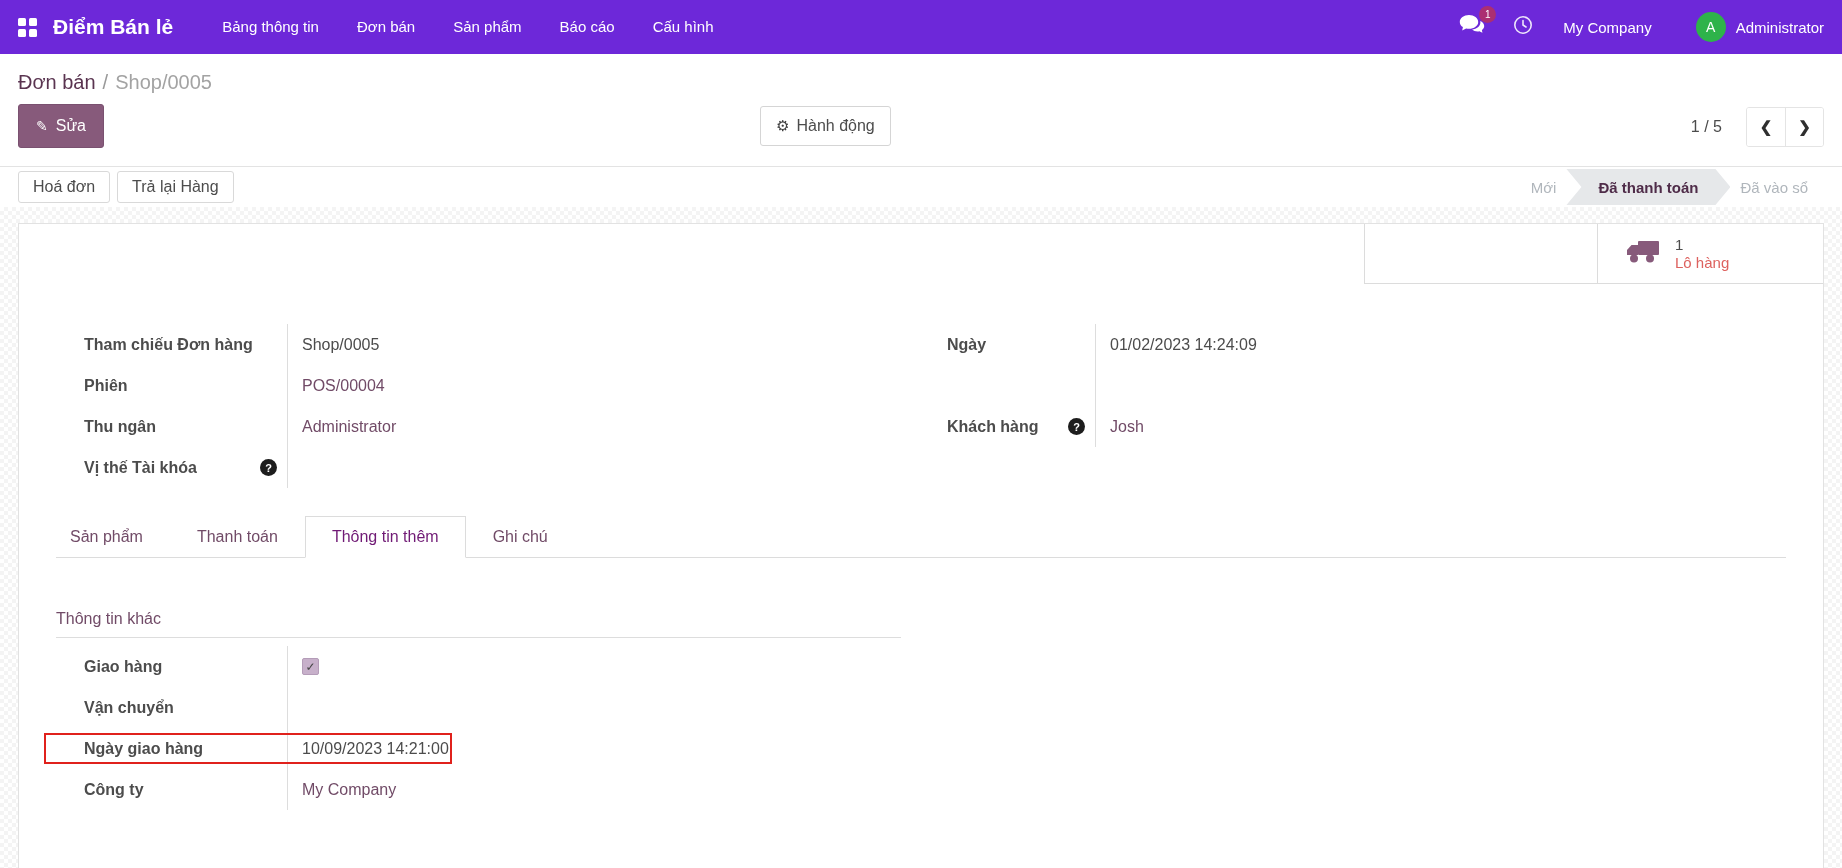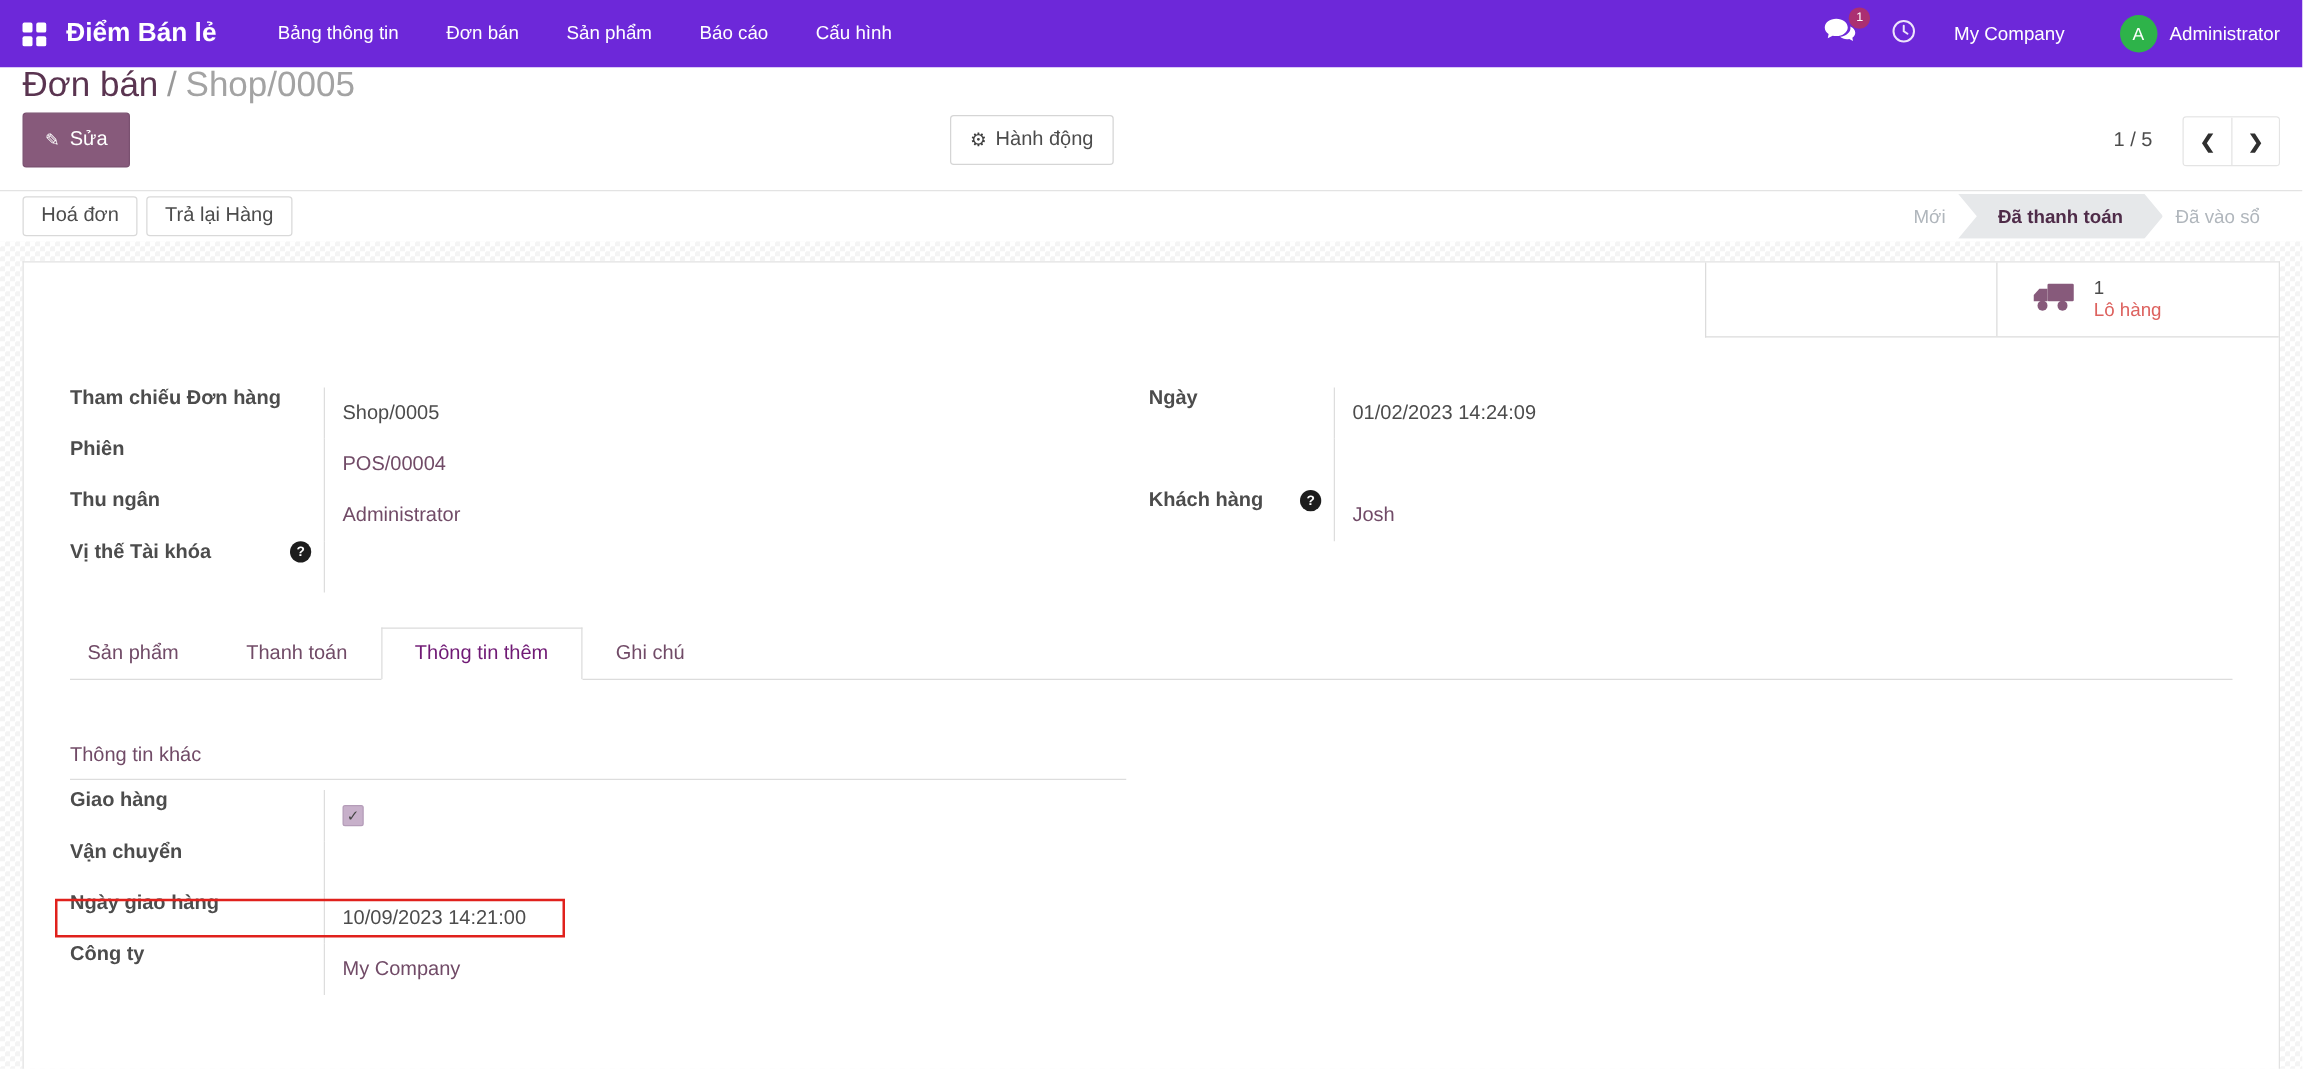--- a/index.html
+++ b/index.html
@@ -19,21 +19,21 @@
   .msg-wrap { position:relative; margin-right:28px; cursor:pointer; display:flex; }
   .badge { position:absolute; top:-8px; right:-11px; background:#ab2f72; min-width:17px; height:17px; border-radius:9px; font-size:10px; line-height:17px; text-align:center; padding:0 4px; color:#fff; }
   .clock-wrap { margin-right:30px; cursor:pointer; display:flex; }
   .company { font-size:15px; margin-right:44px; cursor:pointer; white-space:nowrap; }
   .user-menu { display:flex; align-items:center; cursor:pointer; }
   .avatar { width:30px; height:30px; border-radius:50%; background:#2eb34a; color:#fff; font-size:14px; display:flex; align-items:center; justify-content:center; margin-right:10px; }
   .user-name { font-size:15px; white-space:nowrap; }
 
   
   .control-panel { padding:0 18px; background:#fff; }
-  .breadcrumb { font-size:28px; padding:0 0 8px; line-height:28px; }
+  .breadcrumb { font-size:20px; padding:14px 0 8px; line-height:28px; }
   .bc-parent { color:#5a3450; cursor:pointer; }
   .bc-sep { color:#999; margin:0 7px; }
   .bc-current { color:#a3a3a3; }
   .cp-row1 { display:flex; align-items:flex-start; position:relative; height:62px; }
   .btn-edit { background:#875A7B; border:1px solid #7a5170; color:#fff; border-radius:3px; font-size:16px; height:44px; padding:0 17px; display:flex; align-items:center; gap:8px; cursor:pointer; }
   .pencil { font-size:14px; }
   .btn-action { position:absolute; left:742px; top:2px; height:40px; background:#fff; border:1px solid #d5d5d5; border-radius:3px; font-size:16px; color:#4c4c4c; display:flex; align-items:center; gap:7px; padding:0 15px; cursor:pointer; }
   .gear { font-size:15px; color:#3f3f3f; }
   .pager { margin-left:auto; display:flex; align-items:center; margin-top:3px; }
   .pager-count { font-size:16px; margin-right:24px; color:#4c4c4c; }
@@ -63,21 +63,21 @@
   .stat-button { width:226px; border-left:1px solid #dcdcdc; display:flex; align-items:center; gap:15px; padding-left:28px; cursor:pointer; }
   .stat-text { display:flex; flex-direction:column; line-height:18px; font-size:15px; }
   .stat-value { color:#4c4c4c; }
   .stat-label { color:#dd625f; }
 
   .sheet-body { padding:0 37px; }
   .fields { display:flex; margin-top:40px; }
   .col-left { width:845px; }
   .col-right { flex:1; margin-left:18px; }
   .frow { display:flex; min-height:41px; align-items:center; position:relative; }
-  .flabel { display:flex; align-items:flex-start; justify-content:space-between; font-weight:bold; font-size:16px; color:#4c4c4c; align-self:stretch; }
+  .flabel { display:flex; align-items:center; justify-content:space-between; font-weight:bold; font-size:16px; color:#4c4c4c; align-self:stretch;margin-left:28px; }
   .col-left .flabel, .section .flabel { width:203px; }
   .col-right .flabel { width:148px; }
   .fvalue { border-left:1px solid #ddd; flex:1; align-self:stretch; display:flex; align-items:center; padding-left:14px; font-size:16px; color:#4c4c4c; }
   .link { color:#714B67; cursor:pointer; }
   .help-icon { width:17px; height:17px; border-radius:50%; background:#1d1d1d; color:#fff; font-size:11px; font-weight:bold; display:flex; align-items:center; justify-content:center; margin-right:10px; cursor:default; flex:none; }
 
   .tabs { margin-top:28px; border-bottom:1px solid #dcdcdc; display:flex; height:42px; }
   .tab { font-size:16px; color:#714B67; padding:0 26px; display:flex; align-items:center; cursor:pointer; border:1px solid transparent; white-space:nowrap; }
   .tab:first-child { padding-left:13px; }
   .tab.active { background:#fff; border-color:#dcdcdc; border-bottom-color:#fff; color:#701a75; margin-bottom:-1px; }

